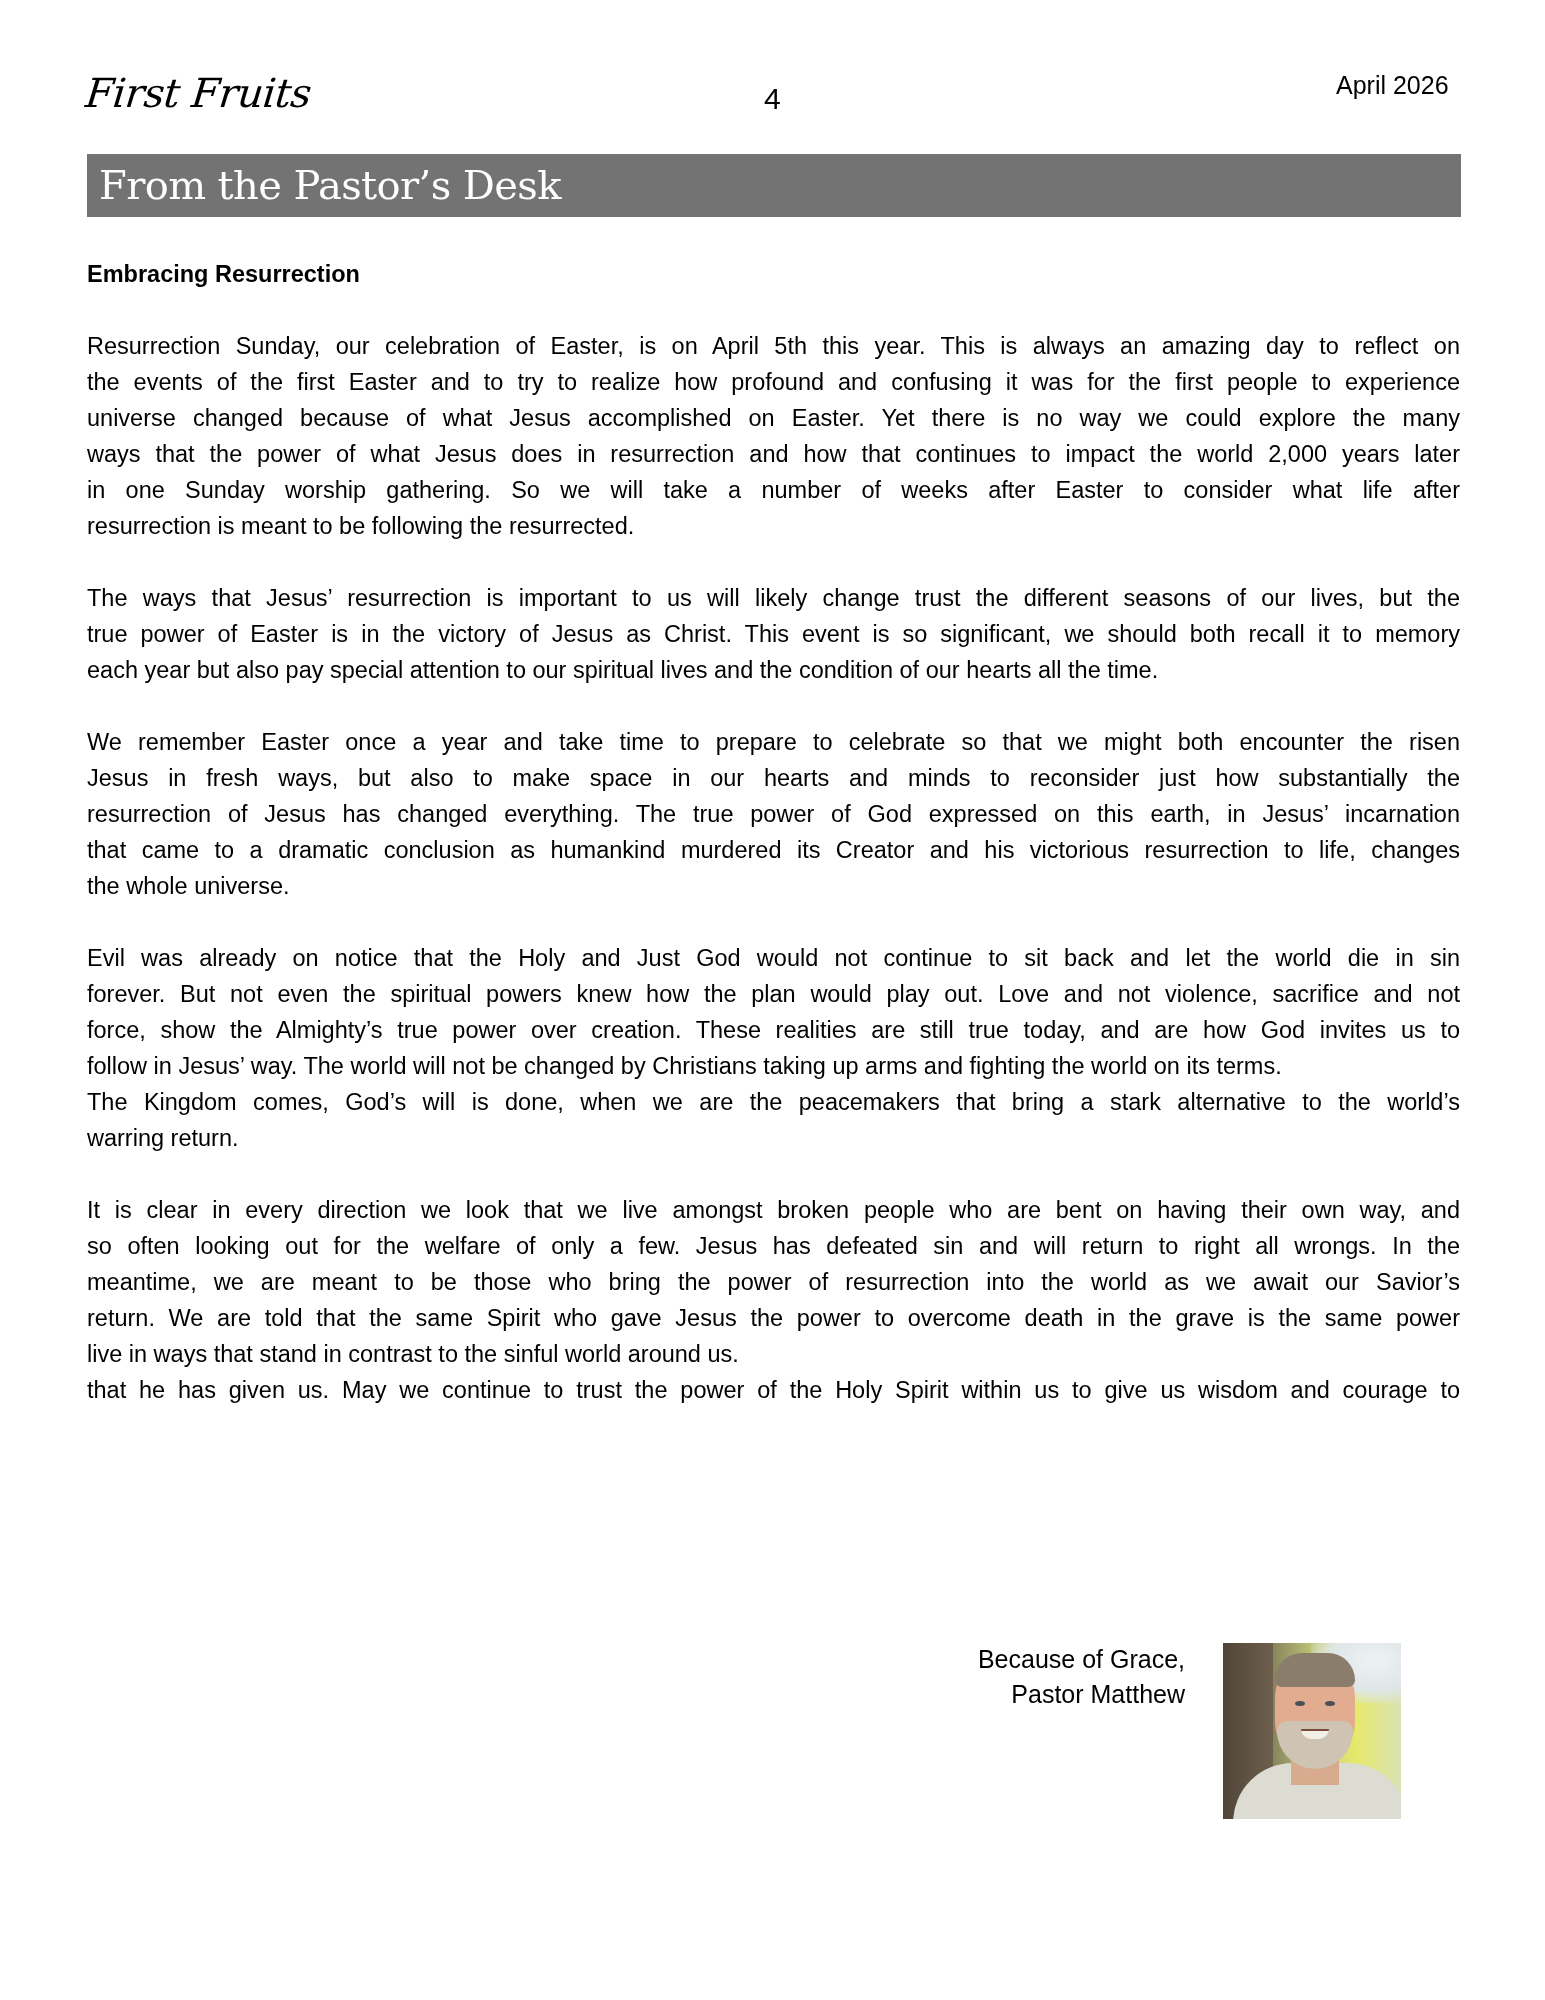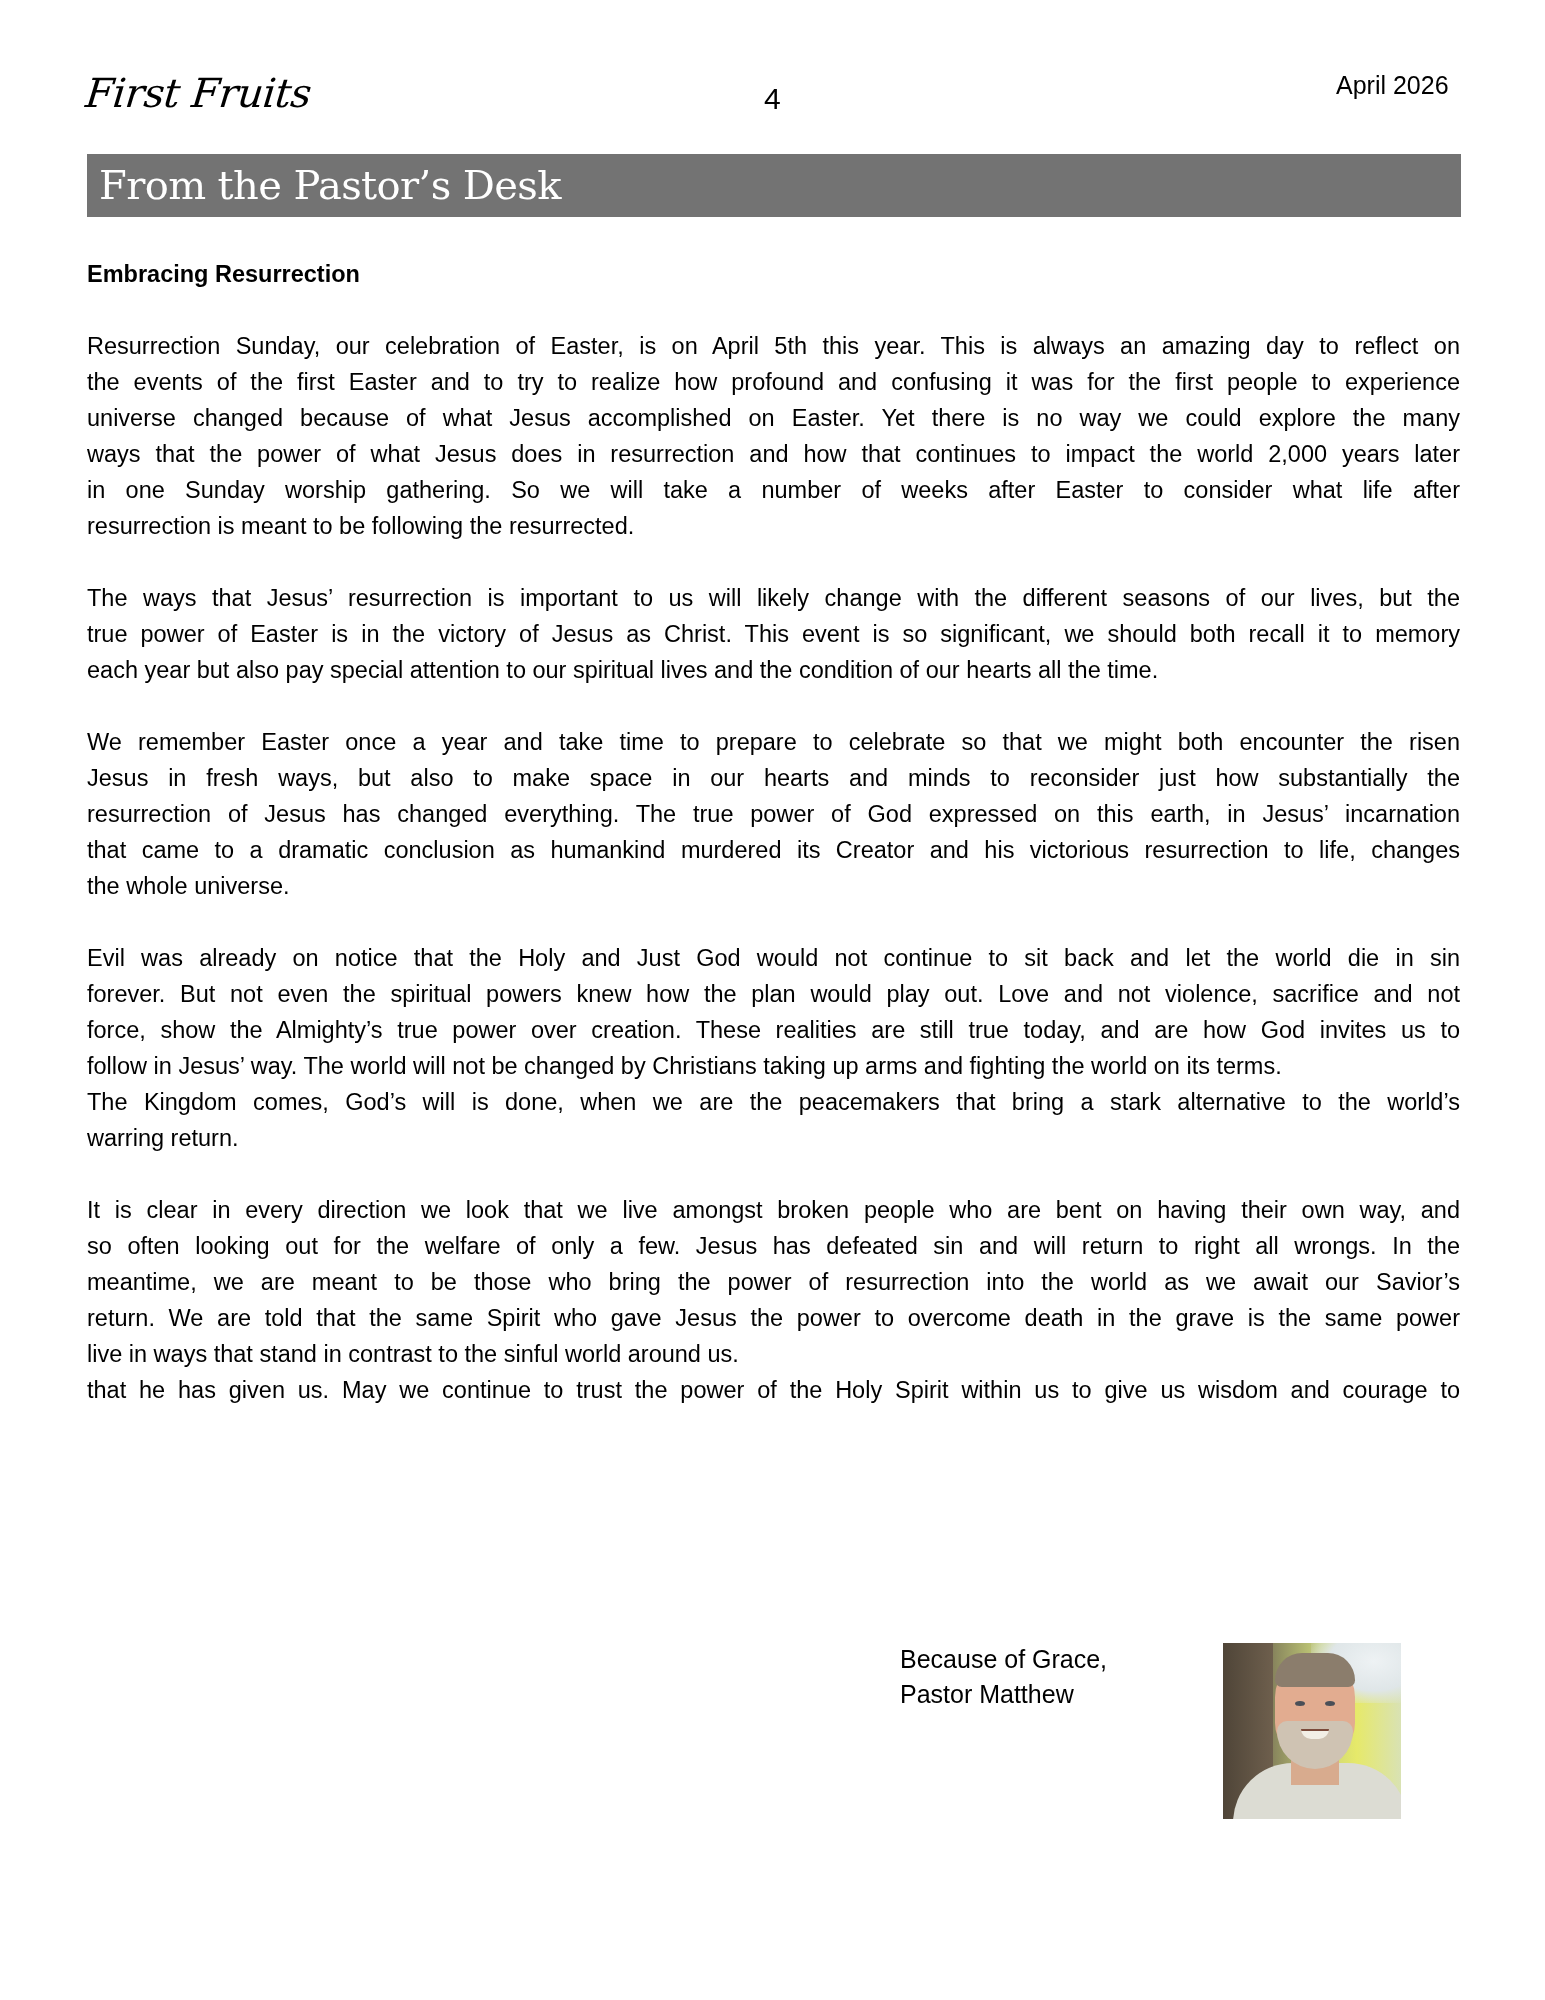--- a/index.html
+++ b/index.html
@@ -29,21 +29,21 @@
   }
   .article {
     position: absolute; left: 87px; top: 256px; width: 1373px;
     font-family: "Liberation Sans", sans-serif; font-size: 23.5px; line-height: 36px; color: #000;
   }
   .article-heading { font-weight: bold; height: 36px; margin-bottom: 36px; white-space: nowrap; }
   .para { margin-bottom: 36px; }
   .line { display: block; height: 36px; text-align: justify; text-align-last: justify; white-space: nowrap; overflow: visible; }
   .line.last { text-align-last: left; }
   .signature {
-    position: absolute; left: 900px; top: 1642px; width: 285px; text-align: left;
+    position: absolute; left: 900px; top: 1642px; width: 285px; text-align: right;
     font-family: "Liberation Sans", sans-serif; font-size: 25px; line-height: 35px; color: #000;
   }
   .signature span { display: block; }
   .pastor-photo {
     position: absolute; left: 1223px; top: 1643px; width: 178px; height: 176px; overflow: hidden;
     background: linear-gradient(90deg, #5f5346 0%, #6d5f4e 18%, #8c8a5f 30%, #c8d27a 55%, #e6e96a 75%, #d9e2b4 100%);
   }
   .pastor-photo .sky { position:absolute; right:0; top:0; width:90px; height:60px; background: radial-gradient(ellipse at 70% 30%, #eef2f4 0%, #dfe6e8 50%, rgba(220,226,200,0) 80%); }
   .pastor-photo .trunk { position:absolute; left:0; top:0; width:50px; height:176px; background: linear-gradient(90deg,#4f4538,#6e5f4d); }
   .pastor-photo .shirt { position:absolute; left:10px; top:120px; width:175px; height:80px; border-radius: 60px 60px 0 0; background: #dcdcd3; }
@@ -71,21 +71,21 @@
   <div class="para">
     <span class="line">Resurrection Sunday, our celebration of Easter, is on April 5th this year. This is always an amazing day to reflect on</span>
     <span class="line">the events of the first Easter and to try to realize how profound and confusing it was for the first people to experience</span>
     <span class="line">universe changed because of what Jesus accomplished on Easter. Yet there is no way we could explore the many</span>
     <span class="line">ways that the power of what Jesus does in resurrection and how that continues to impact the world 2,000 years later</span>
     <span class="line">in one Sunday worship gathering. So we will take a number of weeks after Easter to consider what life after</span>
     <span class="line last">resurrection is meant to be following the resurrected.</span>
   </div>
 
   <div class="para">
-    <span class="line">The ways that Jesus’ resurrection is important to us will likely change with the different seasons of our lives, but the</span>
+    <span class="line">The ways that Jesus’ resurrection is important to us will likely change trust the different seasons of our lives, but the</span>
     <span class="line">true power of Easter is in the victory of Jesus as Christ. This event is so significant, we should both recall it to memory</span>
     <span class="line last">each year but also pay special attention to our spiritual lives and the condition of our hearts all the time.</span>
   </div>
 
   <div class="para">
     <span class="line">We remember Easter once a year and take time to prepare to celebrate so that we might both encounter the risen</span>
     <span class="line">Jesus in fresh ways, but also to make space in our hearts and minds to reconsider just how substantially the</span>
     <span class="line">resurrection of Jesus has changed everything. The true power of God expressed on this earth, in Jesus’ incarnation</span>
     <span class="line">that came to a dramatic conclusion as humankind murdered its Creator and his victorious resurrection to life, changes</span>
     <span class="line last">the whole universe.</span>

